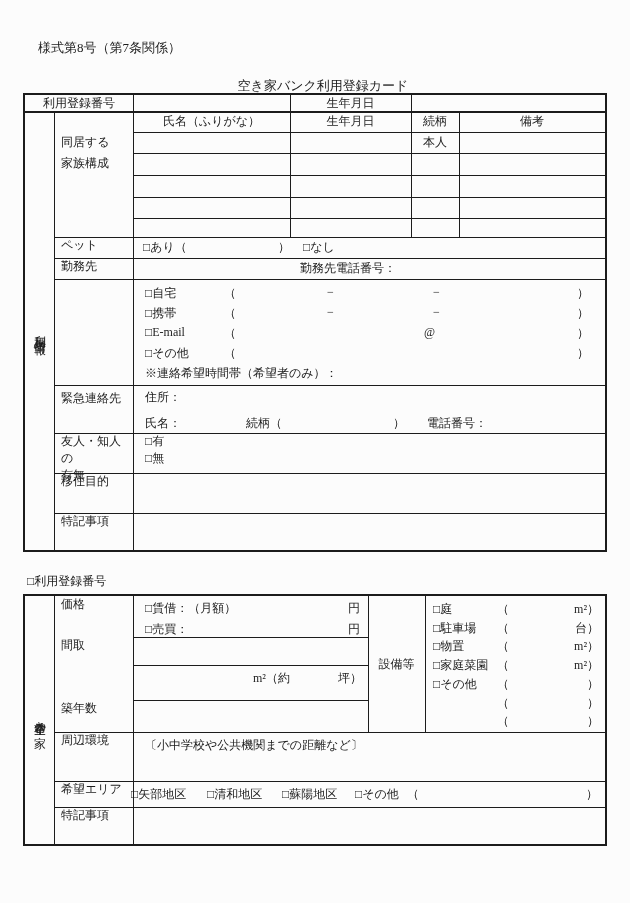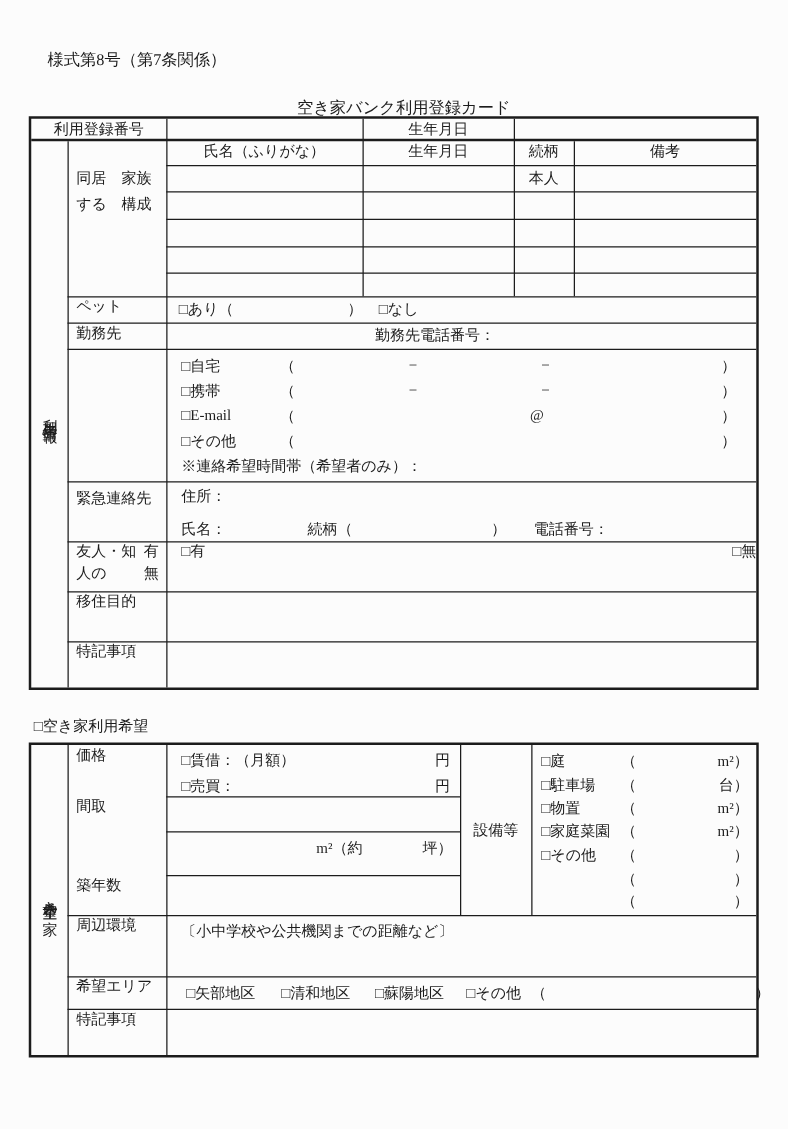--- a/index.html
+++ b/index.html
@@ -6,21 +6,21 @@
   .page {
     position:relative; width:630px; height:903px; background:#fcfcfc;
     font-family:"Liberation Serif","DejaVu Serif",serif;
     color:#1c1c1c; font-size:12px; overflow:hidden;
   }
   .abs { position:absolute; white-space:nowrap; }
   .tbl { position:absolute; border:2px solid #1c1c1c; }
   .hl { position:absolute; height:1px; background:#1c1c1c; }
   .vl { position:absolute; width:1px; background:#1c1c1c; }
   .ctr { position:absolute; display:flex; align-items:center; justify-content:center; text-align:center; }
-  .lbl { position:absolute; display:flex; flex-direction:row; justify-content:space-between;
+  .lbl { position:absolute; display:flex; flex-direction:column; justify-content:flex-start;
          padding-left:7px; box-sizing:border-box; }
   .vert { writing-mode:vertical-rl; text-orientation:upright; letter-spacing:2px; }
   .flow { position:absolute; display:flex; flex-direction:column; justify-content:space-evenly; }
   .line { position:relative; height:14px; }
   .line > span { position:absolute; top:0; white-space:nowrap; }
   .t1-title { font-size:13px; }
 </style>
 </head>
 <body>
 
@@ -140,21 +140,21 @@
 
     <div class="lbl" style="left:29px;top:378px;width:79px;height:40px">
       <span>移住目的</span>
     </div>
 
     <div class="lbl" style="left:29px;top:418px;width:79px;height:37px">
       <span>特記事項</span>
     </div>
   </div>
 
-  <div class="abs" style="left:27px;top:573px">□空き家利用希望</div>
+  <div class="abs" style="left:27px;top:573px">□利用登録番号</div>
 
   <div class="tbl" style="left:23px;top:594px;width:584px;height:252px;box-sizing:border-box">
 
     <div class="vl" style="left:29px;top:0;height:248px"></div>
     <div class="vl" style="left:108px;top:0;height:248px"></div>
     <div class="vl" style="left:343px;top:0;height:136px"></div>
     <div class="vl" style="left:400px;top:0;height:136px"></div>
     <div class="hl" style="top:41px;left:108px;width:235px"></div>
     <div class="hl" style="top:69px;left:108px;width:235px"></div>
     <div class="hl" style="top:104px;left:108px;width:235px"></div>
@@ -231,21 +231,21 @@
     </div>
 
     <div class="lbl" style="left:29px;top:136px;width:79px;height:49px">
       <span>周辺環境</span>
     </div>
     <div class="abs" style="left:120px;top:141px">〔小中学校や公共機関までの距離など〕</div>
 
     <div class="lbl" style="left:29px;top:185px;width:79px;height:26px">
       <span>希望エリア</span>
     </div>
-    <div class="abs" style="left:112px;top:185px;width:472px;height:26px;line-height:26px">
+    <div class="abs" style="left:94px;top:185px;width:472px;height:26px;line-height:26px">
       <span class="abs" style="left:12px">□矢部地区</span>
       <span class="abs" style="left:88px">□清和地区</span>
       <span class="abs" style="left:163px">□蘇陽地区</span>
       <span class="abs" style="left:236px">□その他</span>
       <span class="abs" style="left:288px">（</span>
       <span class="abs" style="left:467px">）</span>
     </div>
 
     <div class="lbl" style="left:29px;top:211px;width:79px;height:37px">
       <span>特記事項</span>

